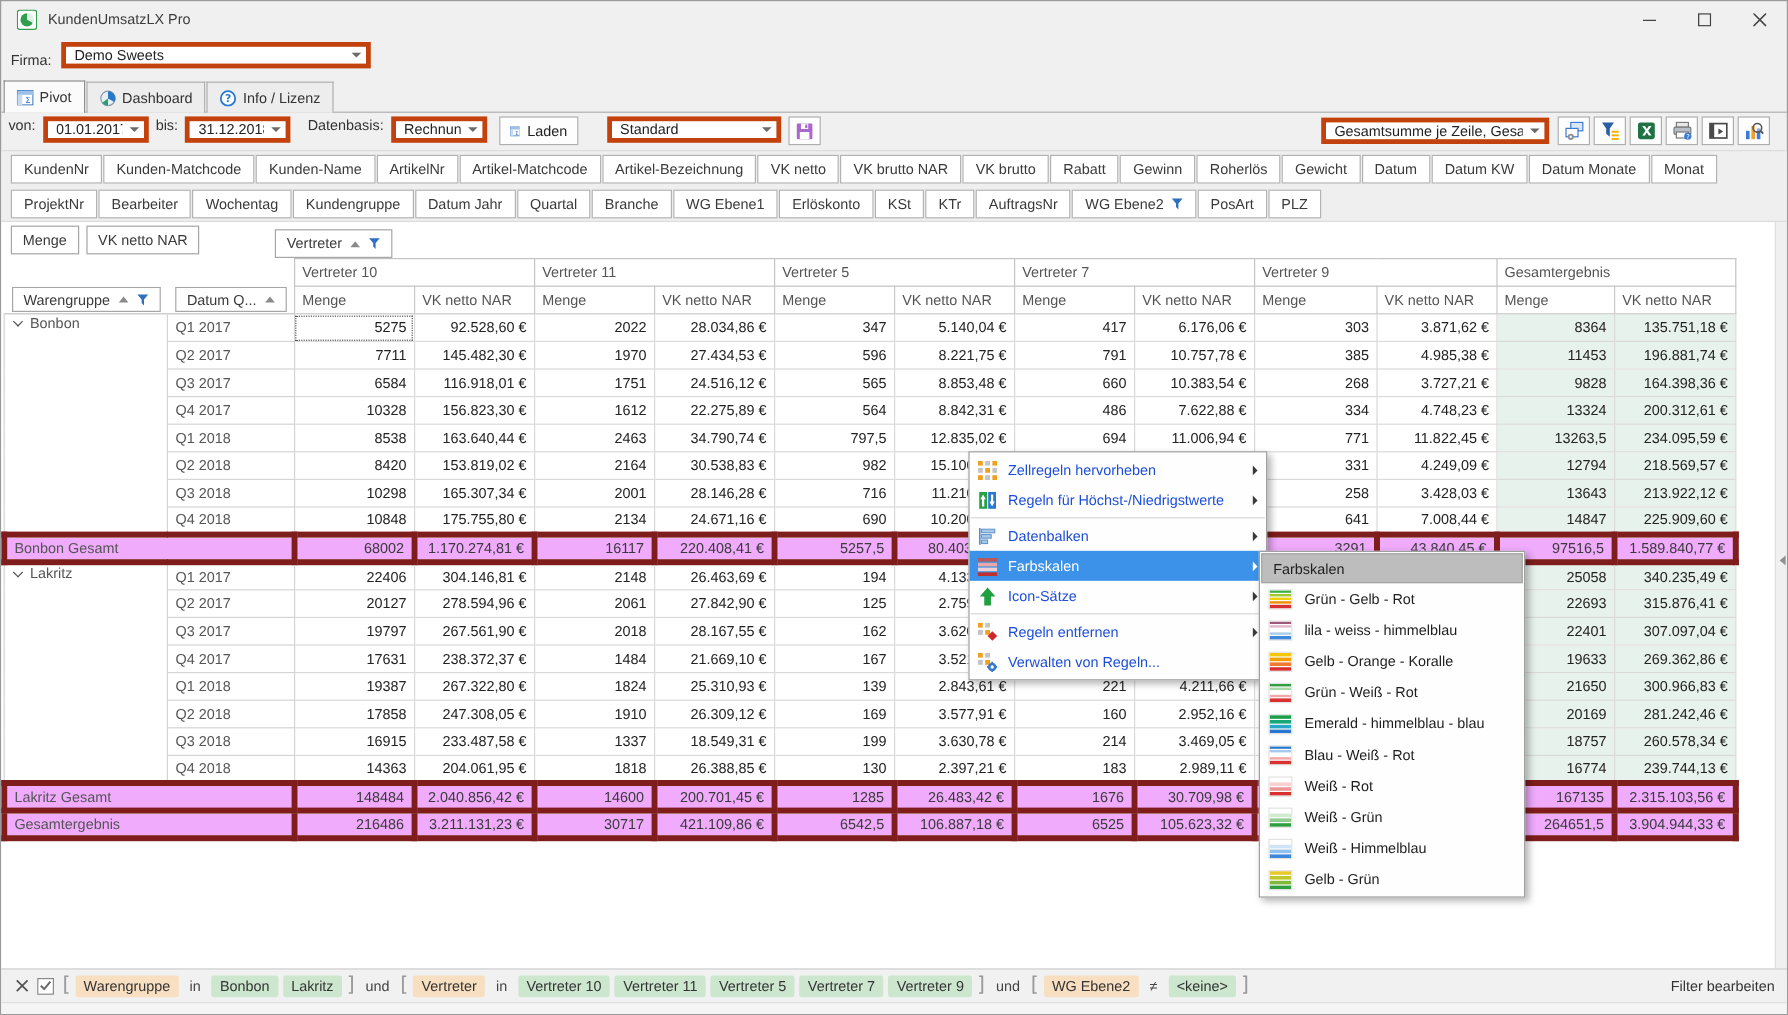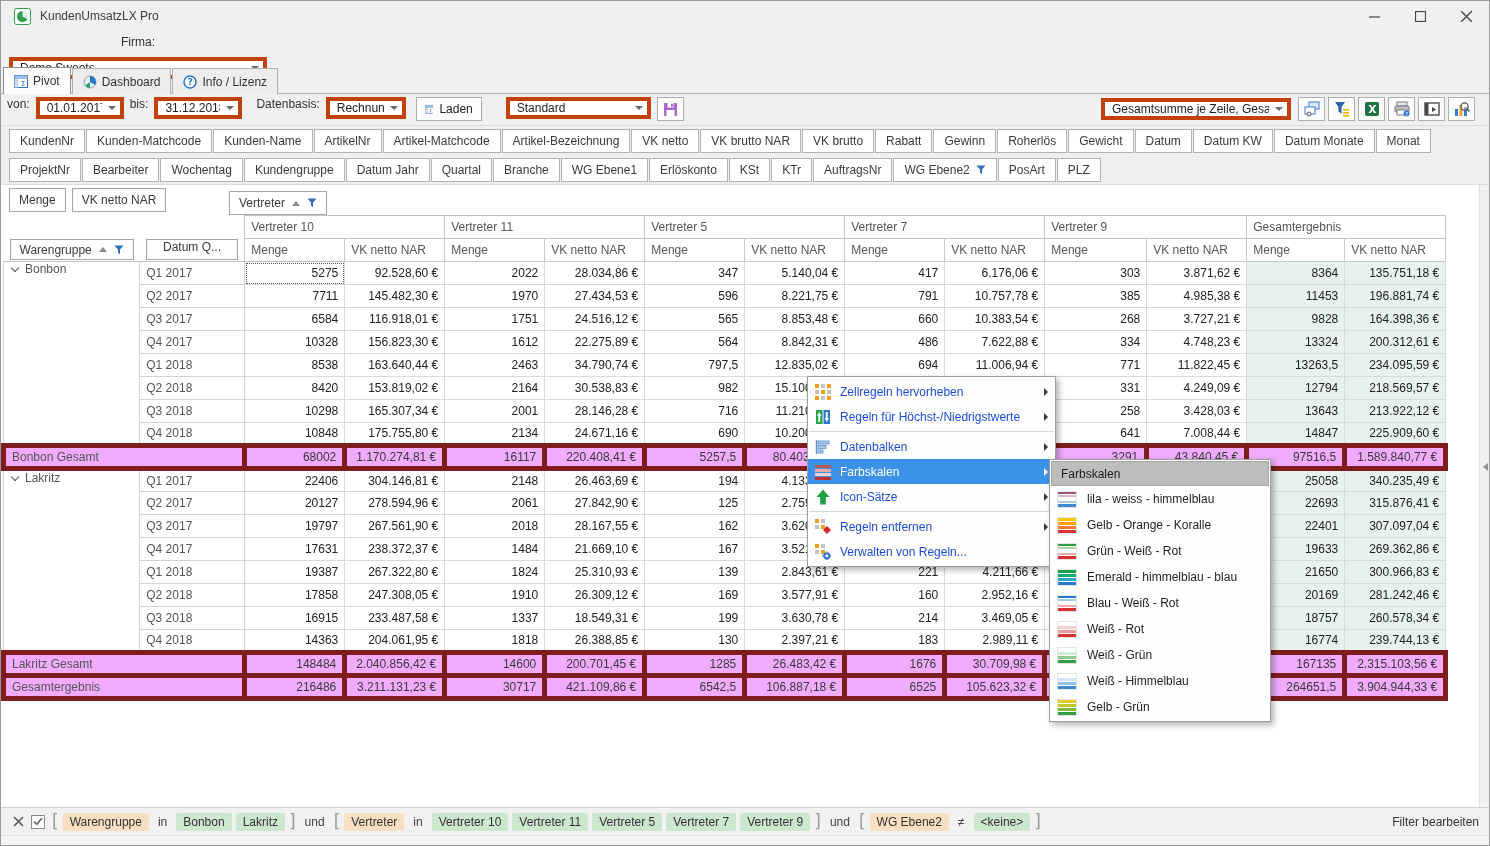--- a/index.html
+++ b/index.html
@@ -9,21 +9,21 @@
     font-size:12px;color:#333;box-sizing:border-box;border:1px solid #9a9a9a;
   }
   *{box-sizing:border-box;}
   
   .titlebar{position:absolute;left:0;top:0;width:100%;height:30px;display:flex;align-items:center;padding-left:13px;}
   .titlebar .app-ico{width:17px;height:17px;margin-right:9px;}
   .titlebar .ttl{color:#3c3c3c;}
   .winctrls{position:absolute;right:0;top:0;height:30px;display:flex;}
   .wbtn{width:46px;height:30px;display:flex;align-items:center;justify-content:center;}
   
-  .firmarow{position:absolute;left:8px;top:34px;display:flex;align-items:center;gap:8px;flex-direction:column;}
+  .firmarow{position:absolute;left:8px;top:34px;display:flex;align-items:flex-end;gap:8px;}
   .combo{background:#fff;border:4px solid #c2410c;height:22px;display:flex;align-items:center;padding:0 4px 0 7px;position:relative;}
   .combo .val{flex:1;white-space:nowrap;overflow:hidden;color:#222;}
   .dd-arrow{width:0;height:0;border-left:4px solid transparent;border-right:4px solid transparent;border-top:4px solid #6a6a6a;margin-left:6px;flex:none;}
   
   .tabbar{position:absolute;left:2px;top:66px;height:27px;display:flex;align-items:flex-end;}
   .tabbar:after{content:"";position:absolute;left:0;right:-1488px;bottom:0;}
   .tab{height:26px;display:flex;align-items:center;gap:5px;padding:0 10px;border:1px solid #b0b0b0;border-bottom:none;background:#ededed;color:#333;margin-right:1px;}
   .tab.active{background:#fbfbfb;height:27px;border-color:#8f8f8f;}
   .tabline{position:absolute;left:0;top:92px;width:1490px;height:0;border-top:1px solid #b0b0b0;}
   
@@ -396,21 +396,21 @@
           <td class="hbtncell">
             <div class="hfield" style="margin: 0px; height: 21px;">
               <span>Warengruppe</span>
               <span class="sort-up"></span>
               <svg width="10" height="10" viewBox="0 0 10 10">
                 <path d="M0.5 0.5 H9.5 L6 4.5 V9.5 L4 7.5 V4.5 Z" fill="#2e6fc0"></path>
               </svg>
             </div>
           </td>
           <td class="hbtncell">
-            <div class="hfield" style="margin: 0px; height: 21px; flex-direction: column;">
+            <div class="hfield" style="margin: 0px; height: 21px;">
               <span>Datum Q...</span>
               <span class="sort-up"></span>
             </div>
           </td>
           <th class="sh">Menge</th>
           <th class="sh">VK netto NAR</th>
           <th class="sh">Menge</th>
           <th class="sh">VK netto NAR</th>
           <th class="sh">Menge</th>
           <th class="sh">VK netto NAR</th>
@@ -807,20 +807,30 @@
           <path d="M11.8 7.4 V8.6 M11.8 15 V16.2 M7.4 11.8 H8.6 M15 11.8 H16.2" stroke="#3878c8" stroke-width="1.4"></path>
         </svg>
       </span>
       <span class="mlabel">Verwalten von Regeln...</span>
     </div>
   </div>
 
 <div class="submenu">
   <div class="sm-header">Farbskalen</div>
   <div>
+      <div class="smi">
+        <span class="stripes">
+          <div style="background: rgb(63, 175, 63);"></div>
+          <div style="background: rgb(160, 200, 50);"></div>
+          <div style="background: rgb(240, 208, 0);"></div>
+          <div style="background: rgb(240, 144, 0);"></div>
+          <div style="background: rgb(217, 48, 48);"></div>
+        </span>
+        <span>Grün - Gelb - Rot</span>
+      </div>
       <div class="smi">
         <span class="stripes">
           <div style="background: rgb(160, 88, 120);"></div>
           <div style="background: rgb(224, 184, 204);"></div>
           <div style="background: rgb(255, 255, 255);"></div>
           <div style="background: rgb(168, 204, 232);"></div>
           <div style="background: rgb(63, 135, 216);"></div>
         </span>
         <span>lila - weiss - himmelblau</span>
       </div>

